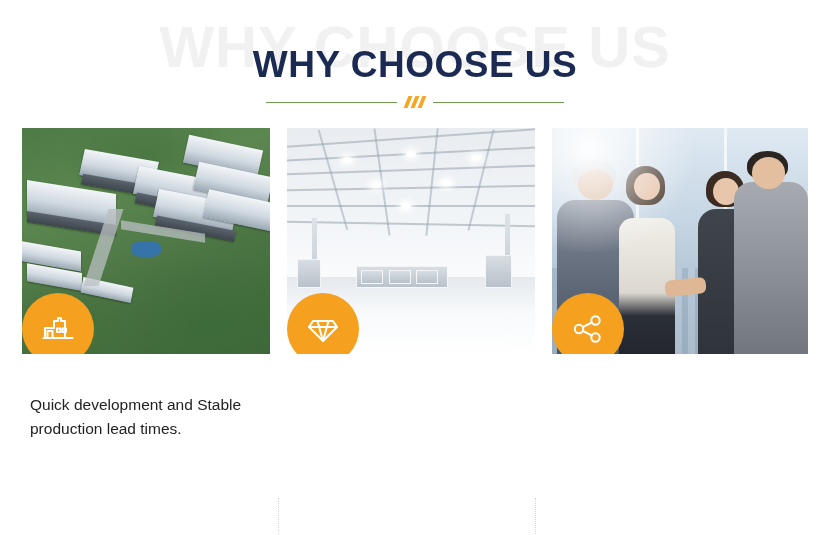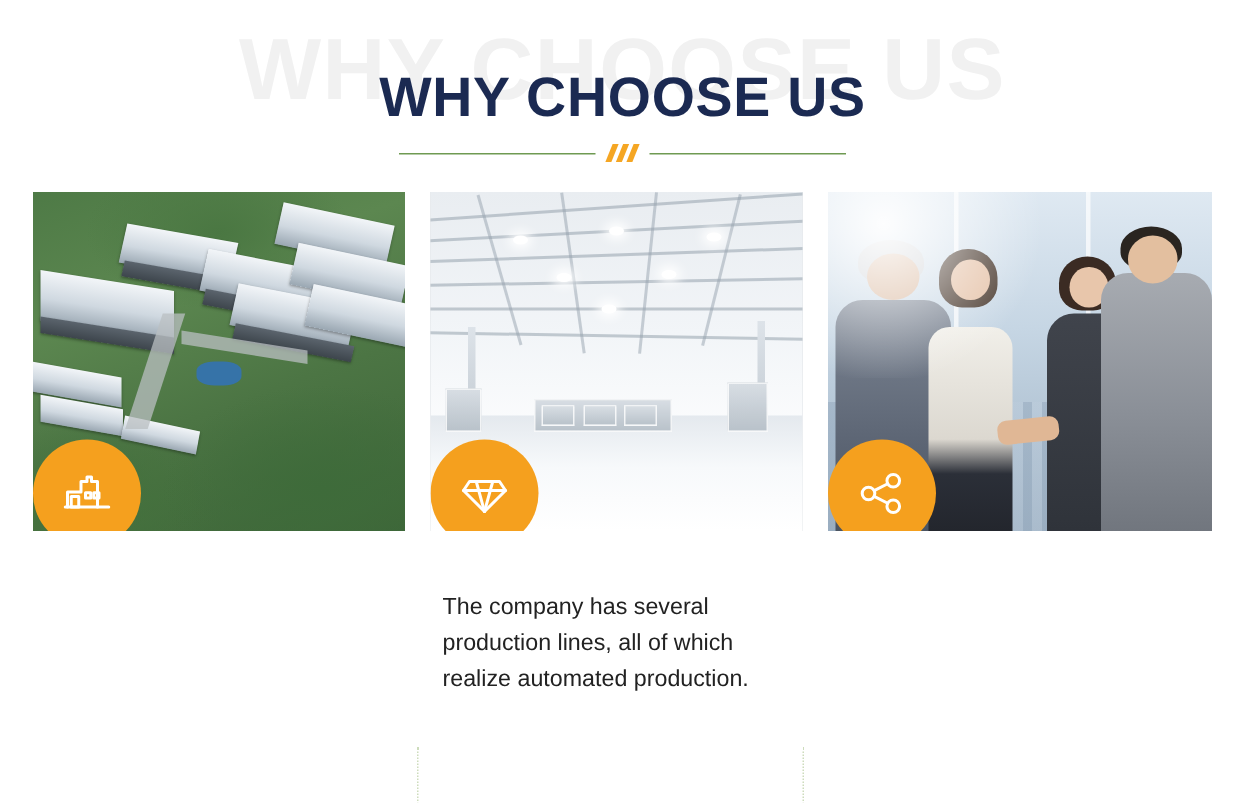--- a/index.html
+++ b/index.html
@@ -308,20 +308,21 @@
           <g fill="none" stroke="#ffffff" stroke-width="2" stroke-linejoin="round" stroke-linecap="round">
             <path d="M4 26 V16 H13 V9 h4 V6 h3 v3 h4 v17"></path>
             <path d="M2.5 26 h29"></path>
             <rect x="6.5" y="19" width="5" height="7"></rect>
             <rect x="16" y="16.5" width="3.5" height="3.5"></rect>
             <rect x="21.5" y="16.5" width="3.5" height="3.5"></rect>
           </g>
         </svg>
       </div>
     </div>
+    <div class="caption">Quick development and Stable production lead times.</div>
   </div>
 
   <div class="card card-2">
     <div class="photo">
       <div class="ph-interior">
         <div class="ceil" style="top:4%;transform:rotate(-4deg);"></div>
         <div class="ceil" style="top:11%;transform:rotate(-3deg);"></div>
         <div class="ceil" style="top:18%;transform:rotate(-2deg);"></div>
         <div class="ceil" style="top:26%;transform:rotate(-1deg);"></div>
         <div class="ceil" style="top:34%;"></div>
@@ -350,21 +351,20 @@
         <svg width="34" height="34" viewBox="0 0 34 34">
           <g fill="none" stroke="#ffffff" stroke-width="2" stroke-linejoin="round" stroke-linecap="round">
             <path d="M7 9 h20 l4 6 -14 14 -14 -14 z"></path>
             <path d="M3 15 h28"></path>
             <path d="M11.5 9 l5.5 20"></path>
             <path d="M22.5 9 l-5.5 20"></path>
           </g>
         </svg>
       </div>
     </div>
-    <div class="caption">The company has several production lines, all of which realize automated production.</div>
   </div>
 
   <div class="card card-3">
     <div class="photo">
       <div class="ph-office">
         <div class="mullion" style="left:33%;"></div>
         <div class="mullion" style="left:67%;"></div>
         <div class="city"></div>
 
         <div class="suit" style="left:2%;width:30%;height:68%;background:linear-gradient(180deg,#7e8795 0%,#5d6675 60%,#4b5461 100%);"></div>

